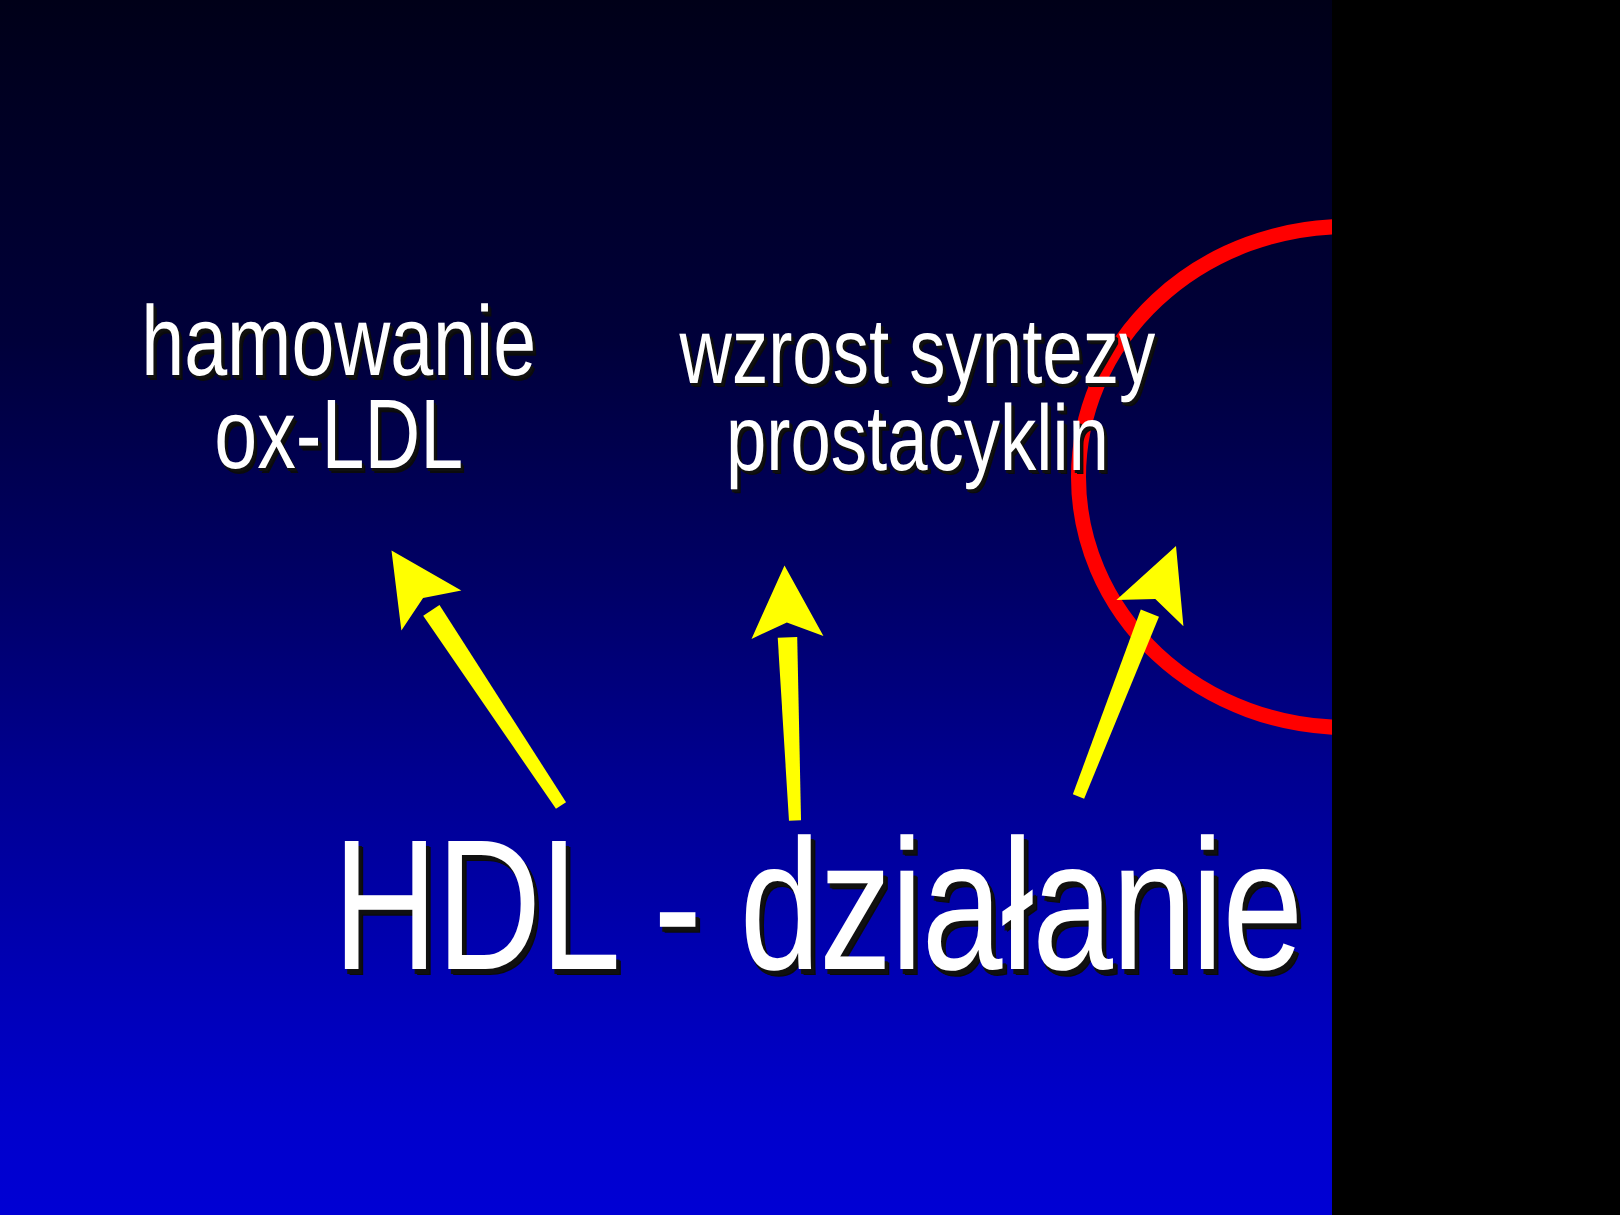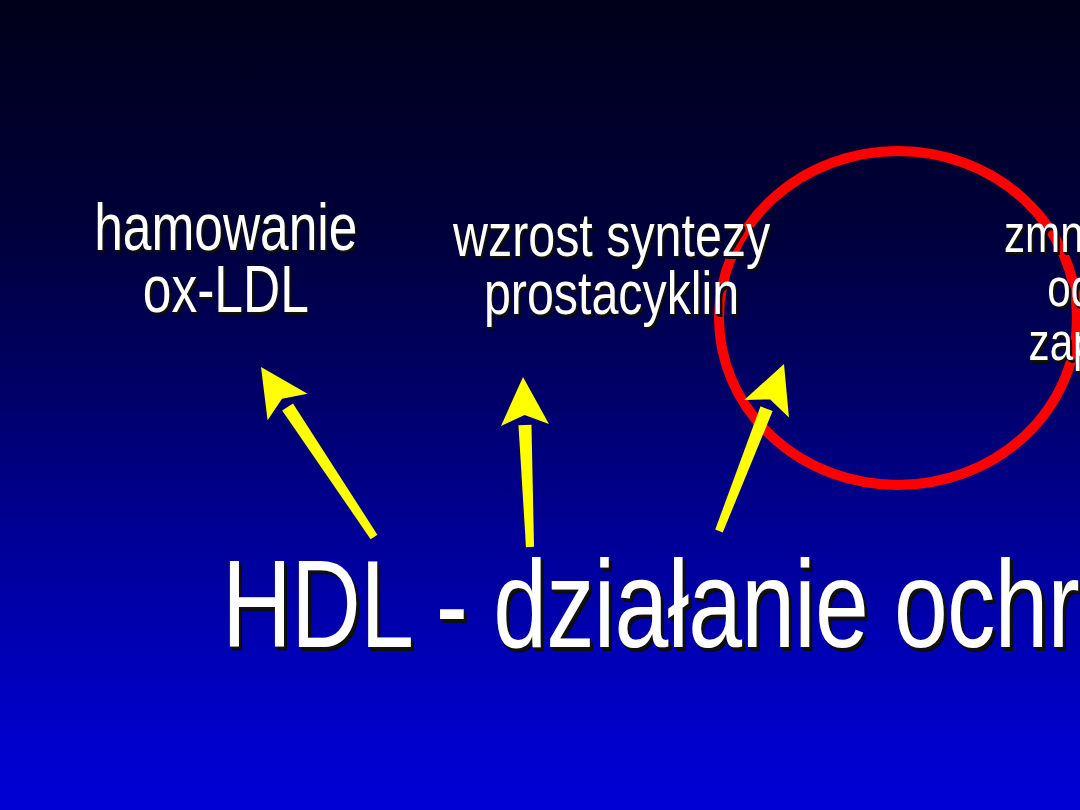--- a/index.html
+++ b/index.html
@@ -2,21 +2,21 @@
 <html><head>
 <meta charset="utf-8">
 <style>
   html, body {
     margin: 0;
     padding: 0;
     background: #000;
   }
   #slide {
     position: relative;
-    width: 1080px;
+    width: 888px;
     height: 810px;
     overflow: hidden;
     background: linear-gradient(to bottom,
         #000018 0%,
         #000022 8%,
         #00003a 28%,
         #000066 48%,
         #000091 64%,
         #0000b4 80%,
         #0000cc 92%,

